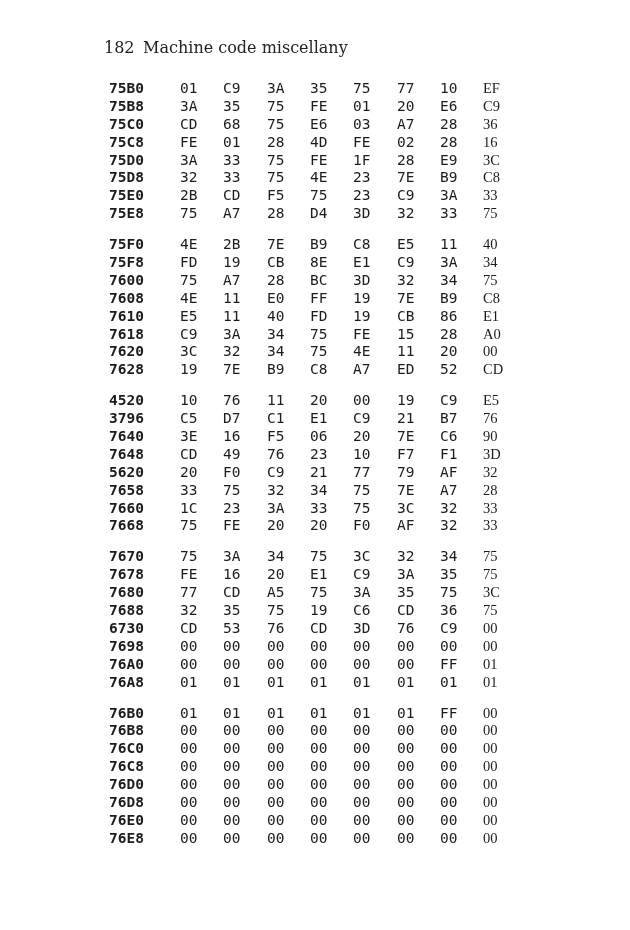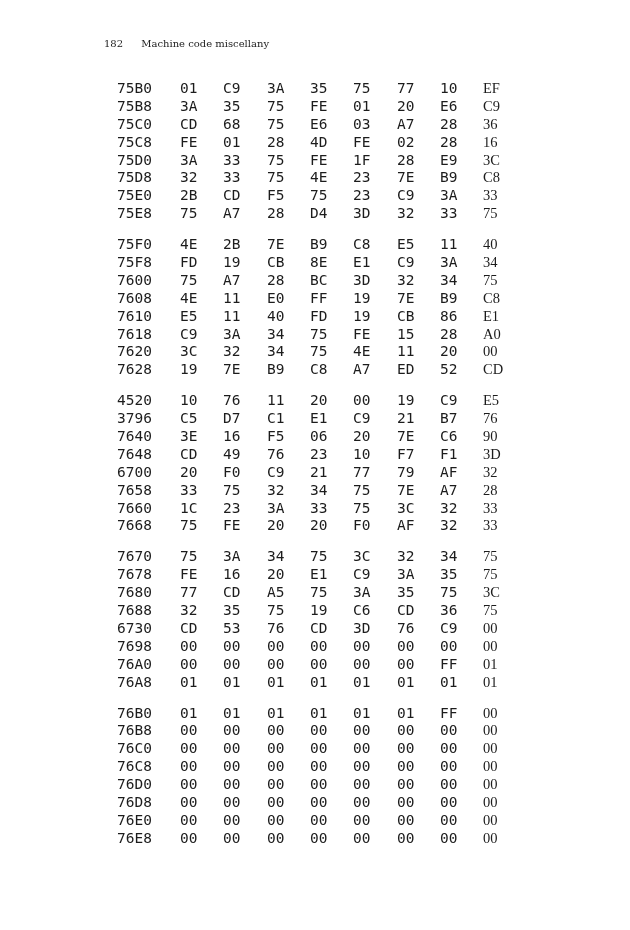--- a/index.html
+++ b/index.html
@@ -1,22 +1,22 @@
 <!DOCTYPE html>
 <html><head>
   <meta charset="utf-8">
   <style>
     html, body { margin: 0; padding: 0; background: #ffffff; }
     body { width: 630px; height: 930px; position: relative; overflow: hidden; color: #1a1a1a; }
-    .header { position: absolute; left: 104px; top: 38px; font-family: "DejaVu Serif", serif; font-size: 10px; color: #222; }
+    .header { position: absolute; left: 104px; top: 38px; font-family: "DejaVu Serif", serif; font-size: 16px; color: #222; }
     .header .pgnum { display: inline-block; width: 34px; }
     .dump { position: absolute; left: 105px; top: 80px; font-family: "DejaVu Sans Mono", monospace; font-size: 14.5px; color: #1c1c1c; }
     .block { margin-bottom: 13px; }
     .row { height: 17.9px; line-height: 17.9px; white-space: nowrap; position: relative; }
-    .addr { position: absolute; left: 12px; }
+    .addr { position: absolute; left: 4px; font-weight: bold; }
     .byte { position: absolute; }
     .byte.b0 { left: 75px; }
     .byte.b1 { left: 118px; }
     .byte.b2 { left: 162px; }
     .byte.b3 { left: 205px; }
     .byte.b4 { left: 248px; }
     .byte.b5 { left: 292px; }
     .byte.b6 { left: 335px; }
     .byte.b7 { left: 378px; font-family: Liberation Serif, serif; }
   </style>
@@ -248,21 +248,21 @@
         <span class="byte b0">CD</span>
         <span class="byte b1">49</span>
         <span class="byte b2">76</span>
         <span class="byte b3">23</span>
         <span class="byte b4">10</span>
         <span class="byte b5">F7</span>
         <span class="byte b6">F1</span>
         <span class="byte b7">3D</span>
       </div>
       <div class="row">
-        <span class="addr">6700</span>
+        <span class="addr">5620</span>
         <span class="byte b0">20</span>
         <span class="byte b1">F0</span>
         <span class="byte b2">C9</span>
         <span class="byte b3">21</span>
         <span class="byte b4">77</span>
         <span class="byte b5">79</span>
         <span class="byte b6">AF</span>
         <span class="byte b7">32</span>
       </div>
       <div class="row">

